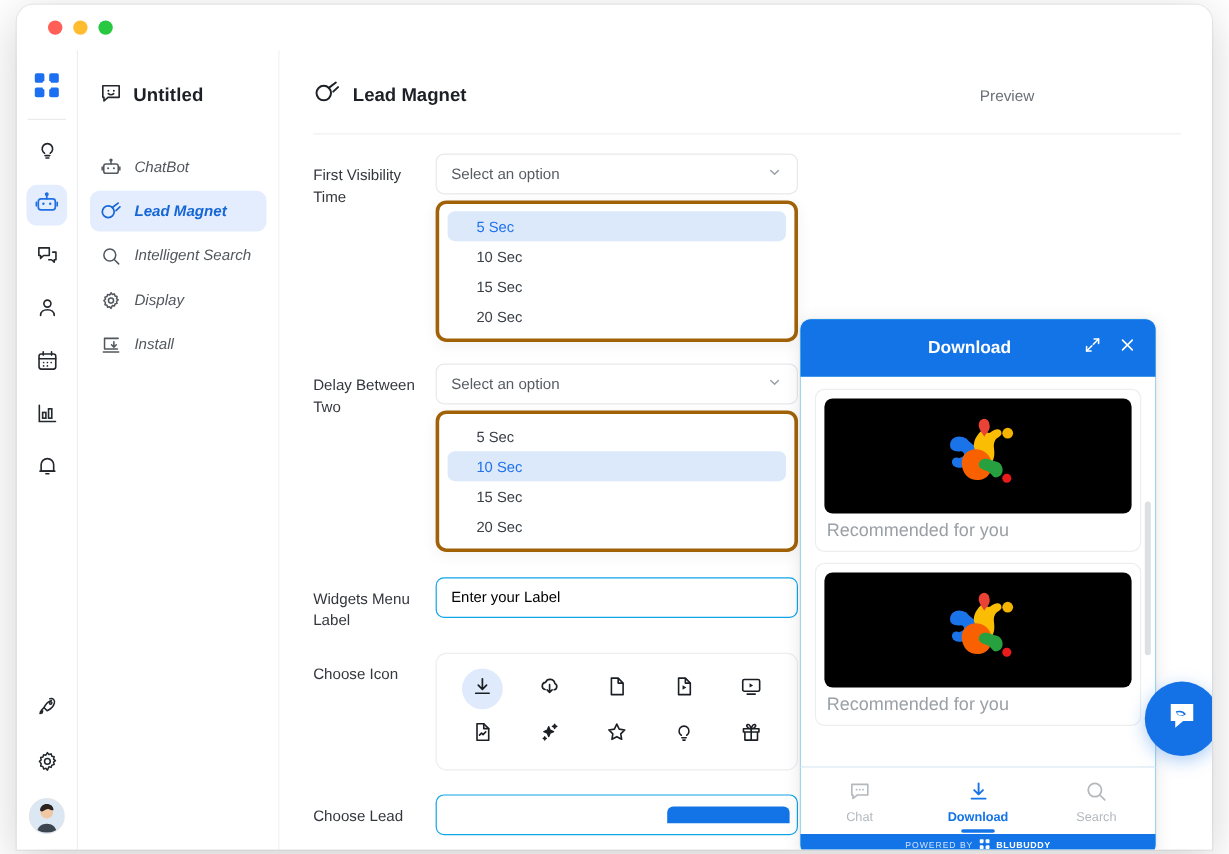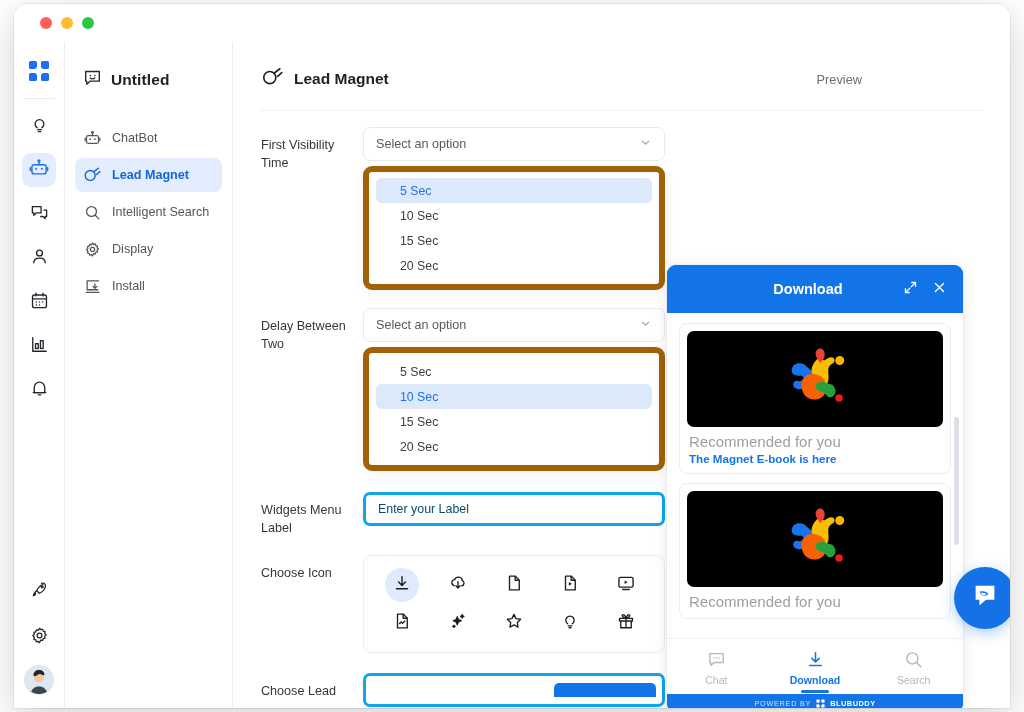--- a/index.html
+++ b/index.html
@@ -51,21 +51,21 @@
   
   .sidebar{
     width:168px;flex:0 0 168px;background:#fff;border-right:1px solid #eceef1;
     padding:0 10px;box-sizing:border-box;
   }
   .proj{display:flex;align-items:center;gap:9px;padding:26px 0 0 8px;}
   .proj-name{font-size:15.5px;font-weight:700;color:#1d2127;letter-spacing:.1px;}
   .nav{margin-top:30px;display:flex;flex-direction:column;gap:3px;}
   .nav-item{
     display:flex;align-items:center;gap:11px;height:34px;padding:0 8px;
-    border-radius:8px;color:#52575e;font-size:12.6px;
+    border-radius:8px;color:#52575e;font-size:12.6px;font-style:italic;
   }
   .nav-item.active{background:#e4edfd;color:#1566d6;font-weight:700;}
   .nav-ico{width:18px;height:18px;display:flex;align-items:center;justify-content:center;flex:0 0 18px;}
 
   
   .main{flex:1;position:relative;background:#fff;overflow:hidden;}
   .main-head{
     display:flex;align-items:center;justify-content:space-between;
     padding:24px 26px 0 28px;
   }
@@ -93,33 +93,33 @@
     background:#1565d8;
   }
 
   .select{
     height:34px;border:1px solid #e7e9ec;border-radius:7px;background:#fff;
     display:flex;align-items:center;justify-content:space-between;
     padding:0 12px;font-size:12.6px;color:#4a4f56;box-sizing:border-box;
   }
   .select .ph{color:#565b62;}
   .menu{
-    margin-top:5px;border:6px solid #a16207;border-radius:9px;background:#fff;
+    margin-top:5px;border:3px solid #a16207;border-radius:9px;background:#fff;
     box-shadow:0 3px 12px rgba(16,24,40,.05);padding:6px 7px;
   }
   .opt{
     height:25px;display:flex;align-items:center;padding:0 0 0 24px;
     font-size:12.3px;color:#3b4048;border-radius:6px;
   }
   .opt.sel{background:#dce9fb;color:#2172ec;}
 
   .input{
-    height:34px;border:3px solid #0ea5e9;border-radius:7px;background:#fff;
+    height:34px;border:1px solid #0ea5e9;border-radius:7px;background:#fff;
     display:flex;align-items:center;padding:0 12px;font-size:12.4px;
-    color:#0c4a6e;box-sizing:border-box;
+    color:#000000;box-sizing:border-box;
   }
 
   .iconbox{
     border:1px solid #eceef0;border-radius:9px;background:#fff;
     padding:12px 10px;
   }
   .icongrid{
     display:grid;grid-template-columns:repeat(5,1fr);row-gap:4px;justify-items:center;
   }
   .icocell{
@@ -600,21 +600,20 @@
                       <path d="M55 44c-8 1-14 8-13 17 1 11 9 18 19 17 10-1 15-9 14-19-1-9-9-16-20-15z" fill="#f96100"></path>
                       <path d="M75 56c-6-3-13-2-14 4-1 5 5 7 9 8 5 2 6 8 11 7 6-1 8-8 5-13-2-5-6-4-11-6z" fill="#27a13f"></path>
                       <path d="M67 10c-4 0-7 4-6 9 1 4 4 7 6 11 2-4 6-7 6-11 0-5-2-9-6-9z" fill="#ea4335"></path>
                       <circle cx="93" cy="26" r="6" fill="#f5b400"></circle>
                       <circle cx="36" cy="58" r="5" fill="#1a73e8"></circle>
                       <circle cx="92" cy="76" r="5" fill="#ea1b1b"></circle>
                     </svg>
                   </span>
                 </div>
                 <div class="card-sub">Recommended for you</div>
-                <div class="card-title">The Magnet E-book is here</div>
               </div>
 
               <div class="card">
                 <div class="thumb">
                   <span class="splat">
                     <svg width="92" height="72" viewBox="0 0 120 96">
                       <path d="M47 32c-8-5-17-2-18 6-1 7 6 9 12 8 3 0 5 4 2 6-4 3-10 2-11 7 0 5 8 7 13 4 5-3 7-9 10-10 3 0 3 5 6 4 4-1 3-8 1-11-3-5-9-7-15-14z" fill="#1a73e8"></path>
                       <path d="M63 24c-6 6-9 13-7 19 2 5 8 4 11 9 2 4-2 8 2 10 5 2 8-5 9-11 1-7-2-12 1-17 2-4 8-4 7-9-1-6-9-3-12 0-4 3-7-5-11-1z" fill="#fbbc04"></path>
                       <path d="M55 44c-8 1-14 8-13 17 1 11 9 18 19 17 10-1 15-9 14-19-1-9-9-16-20-15z" fill="#f96100"></path>
                       <path d="M75 56c-6-3-13-2-14 4-1 5 5 7 9 8 5 2 6 8 11 7 6-1 8-8 5-13-2-5-6-4-11-6z" fill="#27a13f"></path>

